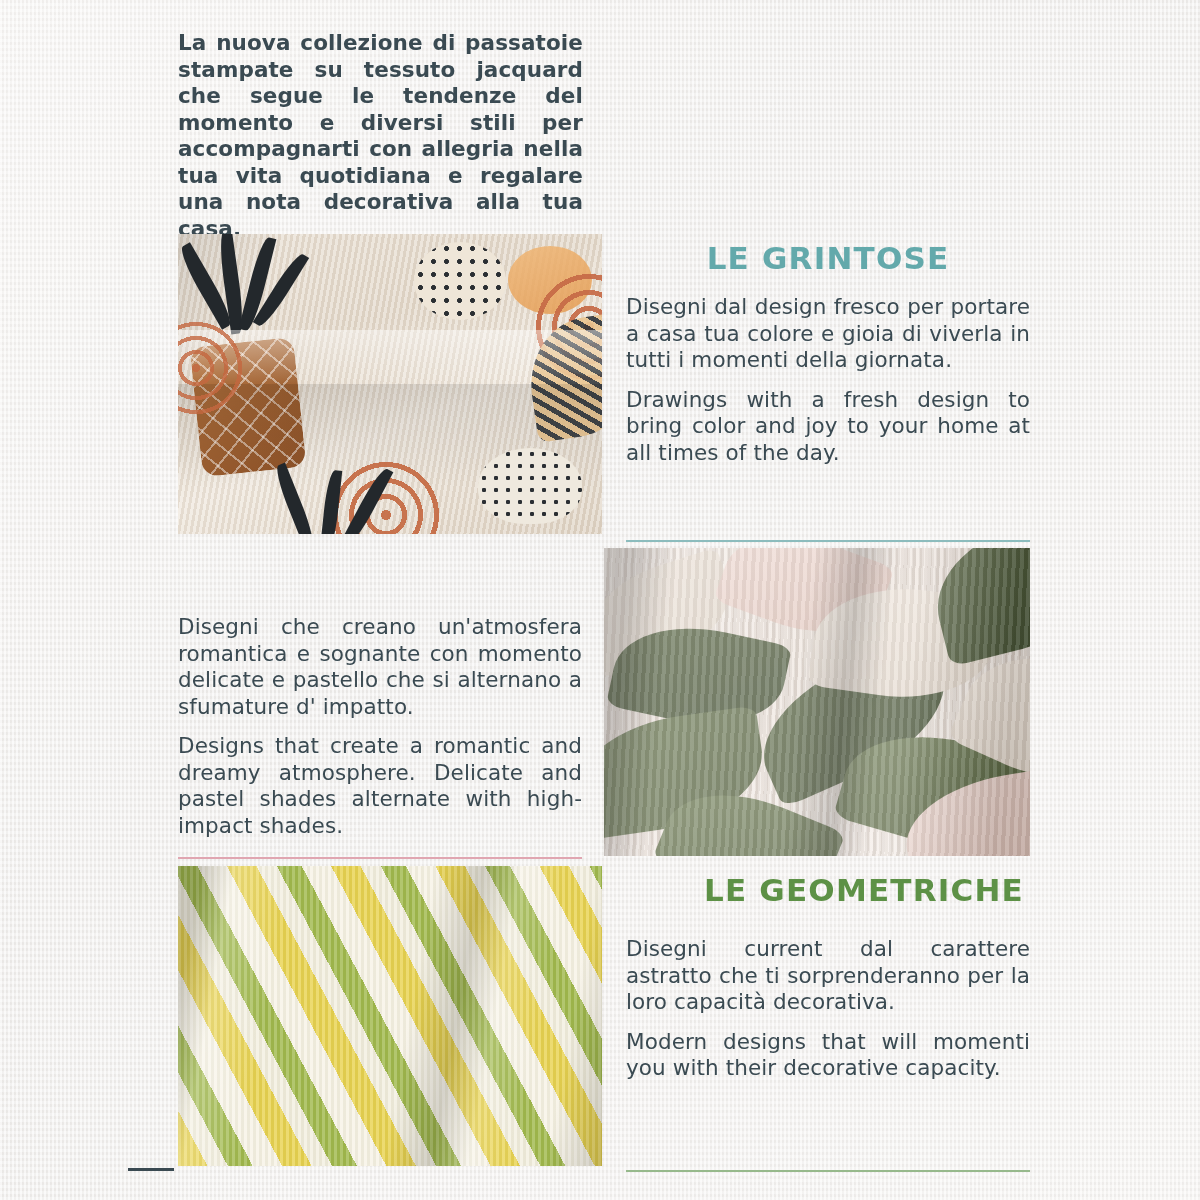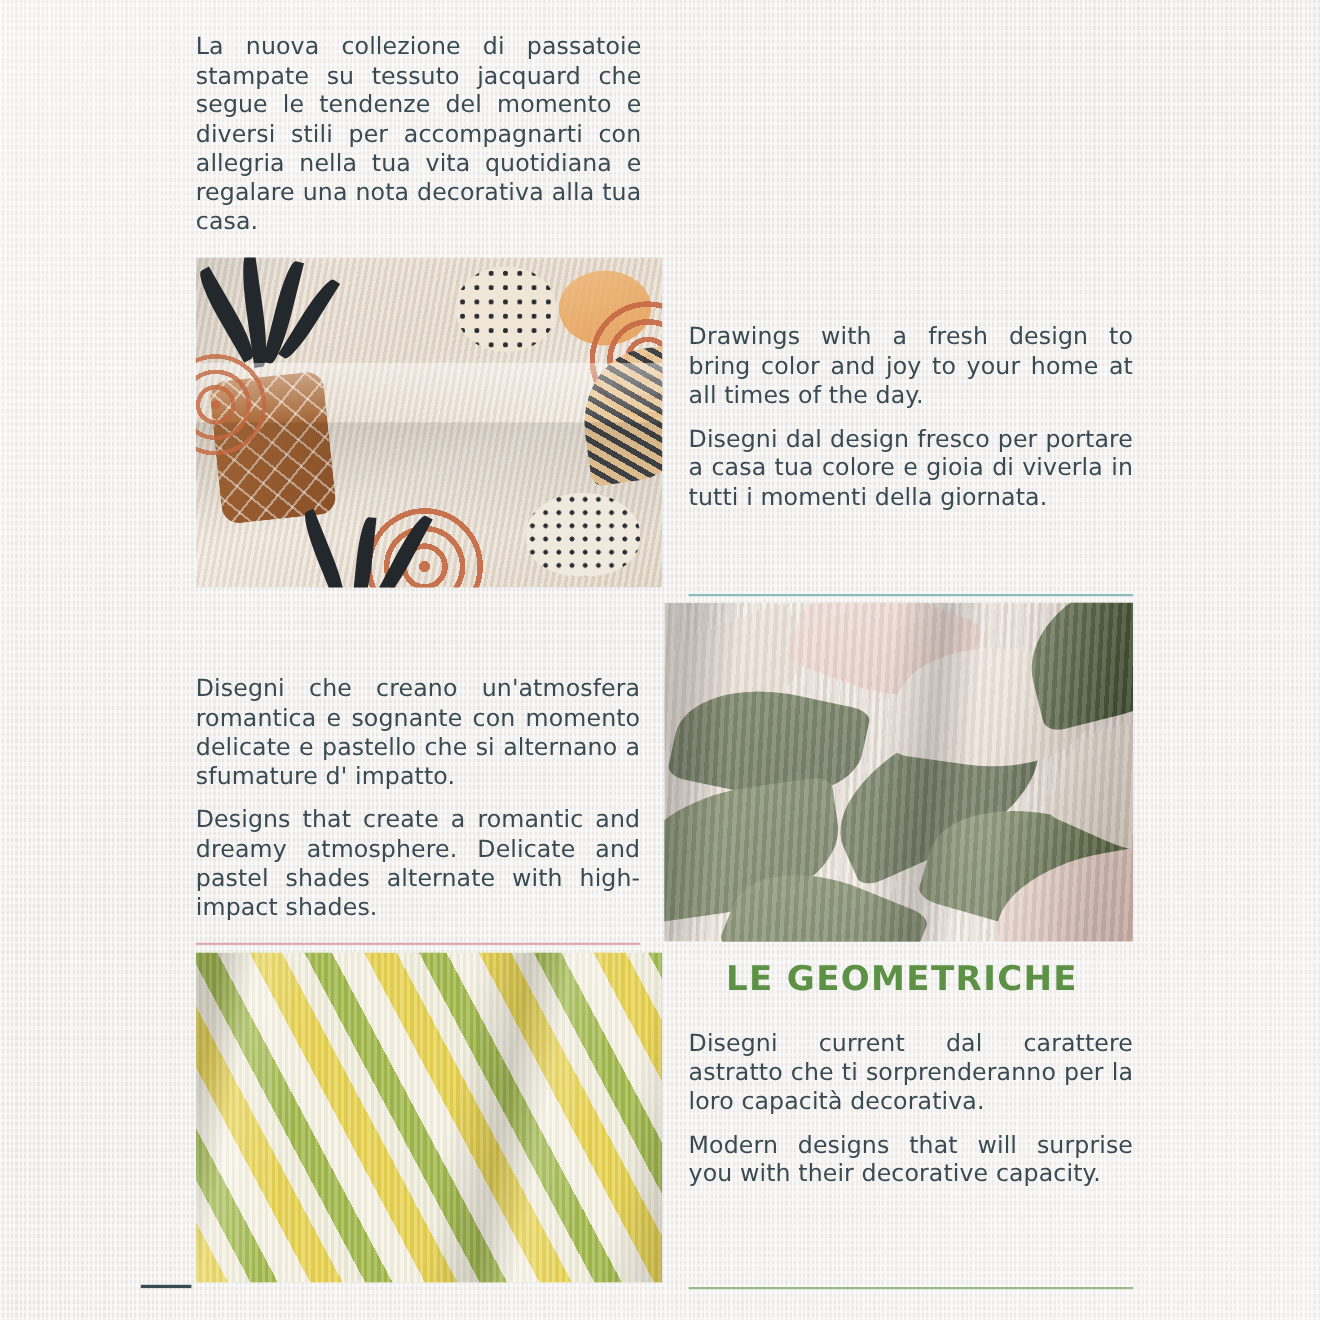--- a/index.html
+++ b/index.html
@@ -29,21 +29,21 @@
     font-size:21.5px;
     line-height:26.5px;
     letter-spacing:0.1px;
     text-align:justify;
   }
   .txt p{margin:0 0 13px 0;}
   .txt p:last-child{margin-bottom:0;}
 
   
   .intro-left{
-    position:absolute;left:178px;top:30px;width:405px;
+    position:absolute;left:178px;top:30px;width:405px;font-weight:bold;
   }
   .intro-right{
     position:absolute;left:626px;top:30px;width:404px;
   }
 
   
   .img-box{position:absolute;overflow:hidden;}
 
   #img-grintose{left:178px;top:234px;width:424px;height:300px;}
   #img-romantiche{left:604px;top:548px;width:426px;height:308px;}
@@ -175,21 +175,21 @@
     position:absolute;left:178px;top:552px;width:404px;
     color:#e0697f;
     font-family:"DejaVu Serif", serif;
     font-style:italic;
     font-weight:bold;
     font-size:34px;
     letter-spacing:0.5px;
     text-align:center;
   }
   .head-geometriche{
-    position:absolute;left:618px;top:872px;width:404px;
+    position:absolute;left:662px;top:872px;width:404px;
     color:#5d9146;
     font-weight:bold;
     font-size:31px;
     letter-spacing:1.2px;
     text-align:center;
   }
 
   
   .body-grintose{position:absolute;left:626px;top:294px;width:404px;}
   .body-romantiche{position:absolute;left:178px;top:614px;width:404px;}
@@ -226,23 +226,24 @@
       <div class="rollshadow"></div>
       <div class="spiral sp2"></div>
       <div class="spiral sp3"></div>
       <div class="dotcircle dc2"></div>
       <div class="frond f5"></div>
       <div class="frond f6"></div>
       <div class="frond f7"></div>
     </div>
   </div>
 
+  <div class="head-grintose">LE GRINTOSE</div>
   <div class="body-grintose txt">
+    <p>Disegni dal design fresco per portare a casa tua colore e gioia di viverla in tutti i momenti della giornata.</p>
     <p>Drawings with a fresh design to bring color and joy to your home at all times of the day.</p>
-    <p>Disegni dal design fresco per portare a casa tua colore e gioia di viverla in tutti i momenti della giornata.</p>
   </div>
   <div class="rule" id="rule-grintose"></div>
 
   <div class="body-romantiche txt">
     <p>Disegni che creano un'atmosfera romantica e sognante con momento delicate e pastello che si alternano a sfumature d' impatto.</p>
     <p>Designs that create a romantic and dreamy atmosphere. Delicate and pastel shades alternate with high-impact shades.</p>
   </div>
   <div class="rule" id="rule-romantiche"></div>
 
   <div class="img-box" id="img-romantiche">
@@ -265,18 +266,18 @@
 
   <div class="img-box" id="img-geometriche">
     <div class="fab-geometriche">
       <div class="geo-fold"></div>
     </div>
   </div>
 
   <div class="head-geometriche">LE GEOMETRICHE</div>
   <div class="body-geometriche txt">
     <p>Disegni current dal carattere astratto che ti sorprenderanno per la loro capacità decorativa.</p>
-    <p>Modern designs that will surprise you with their decorative capacity.</p>
+    <p>Modern designs that will momenti you with their decorative capacity.</p>
   </div>
   <div class="rule" id="rule-geometriche"></div>
   <div class="rule" id="rule-corner"></div>
 
 </div>
 
 </body></html>

